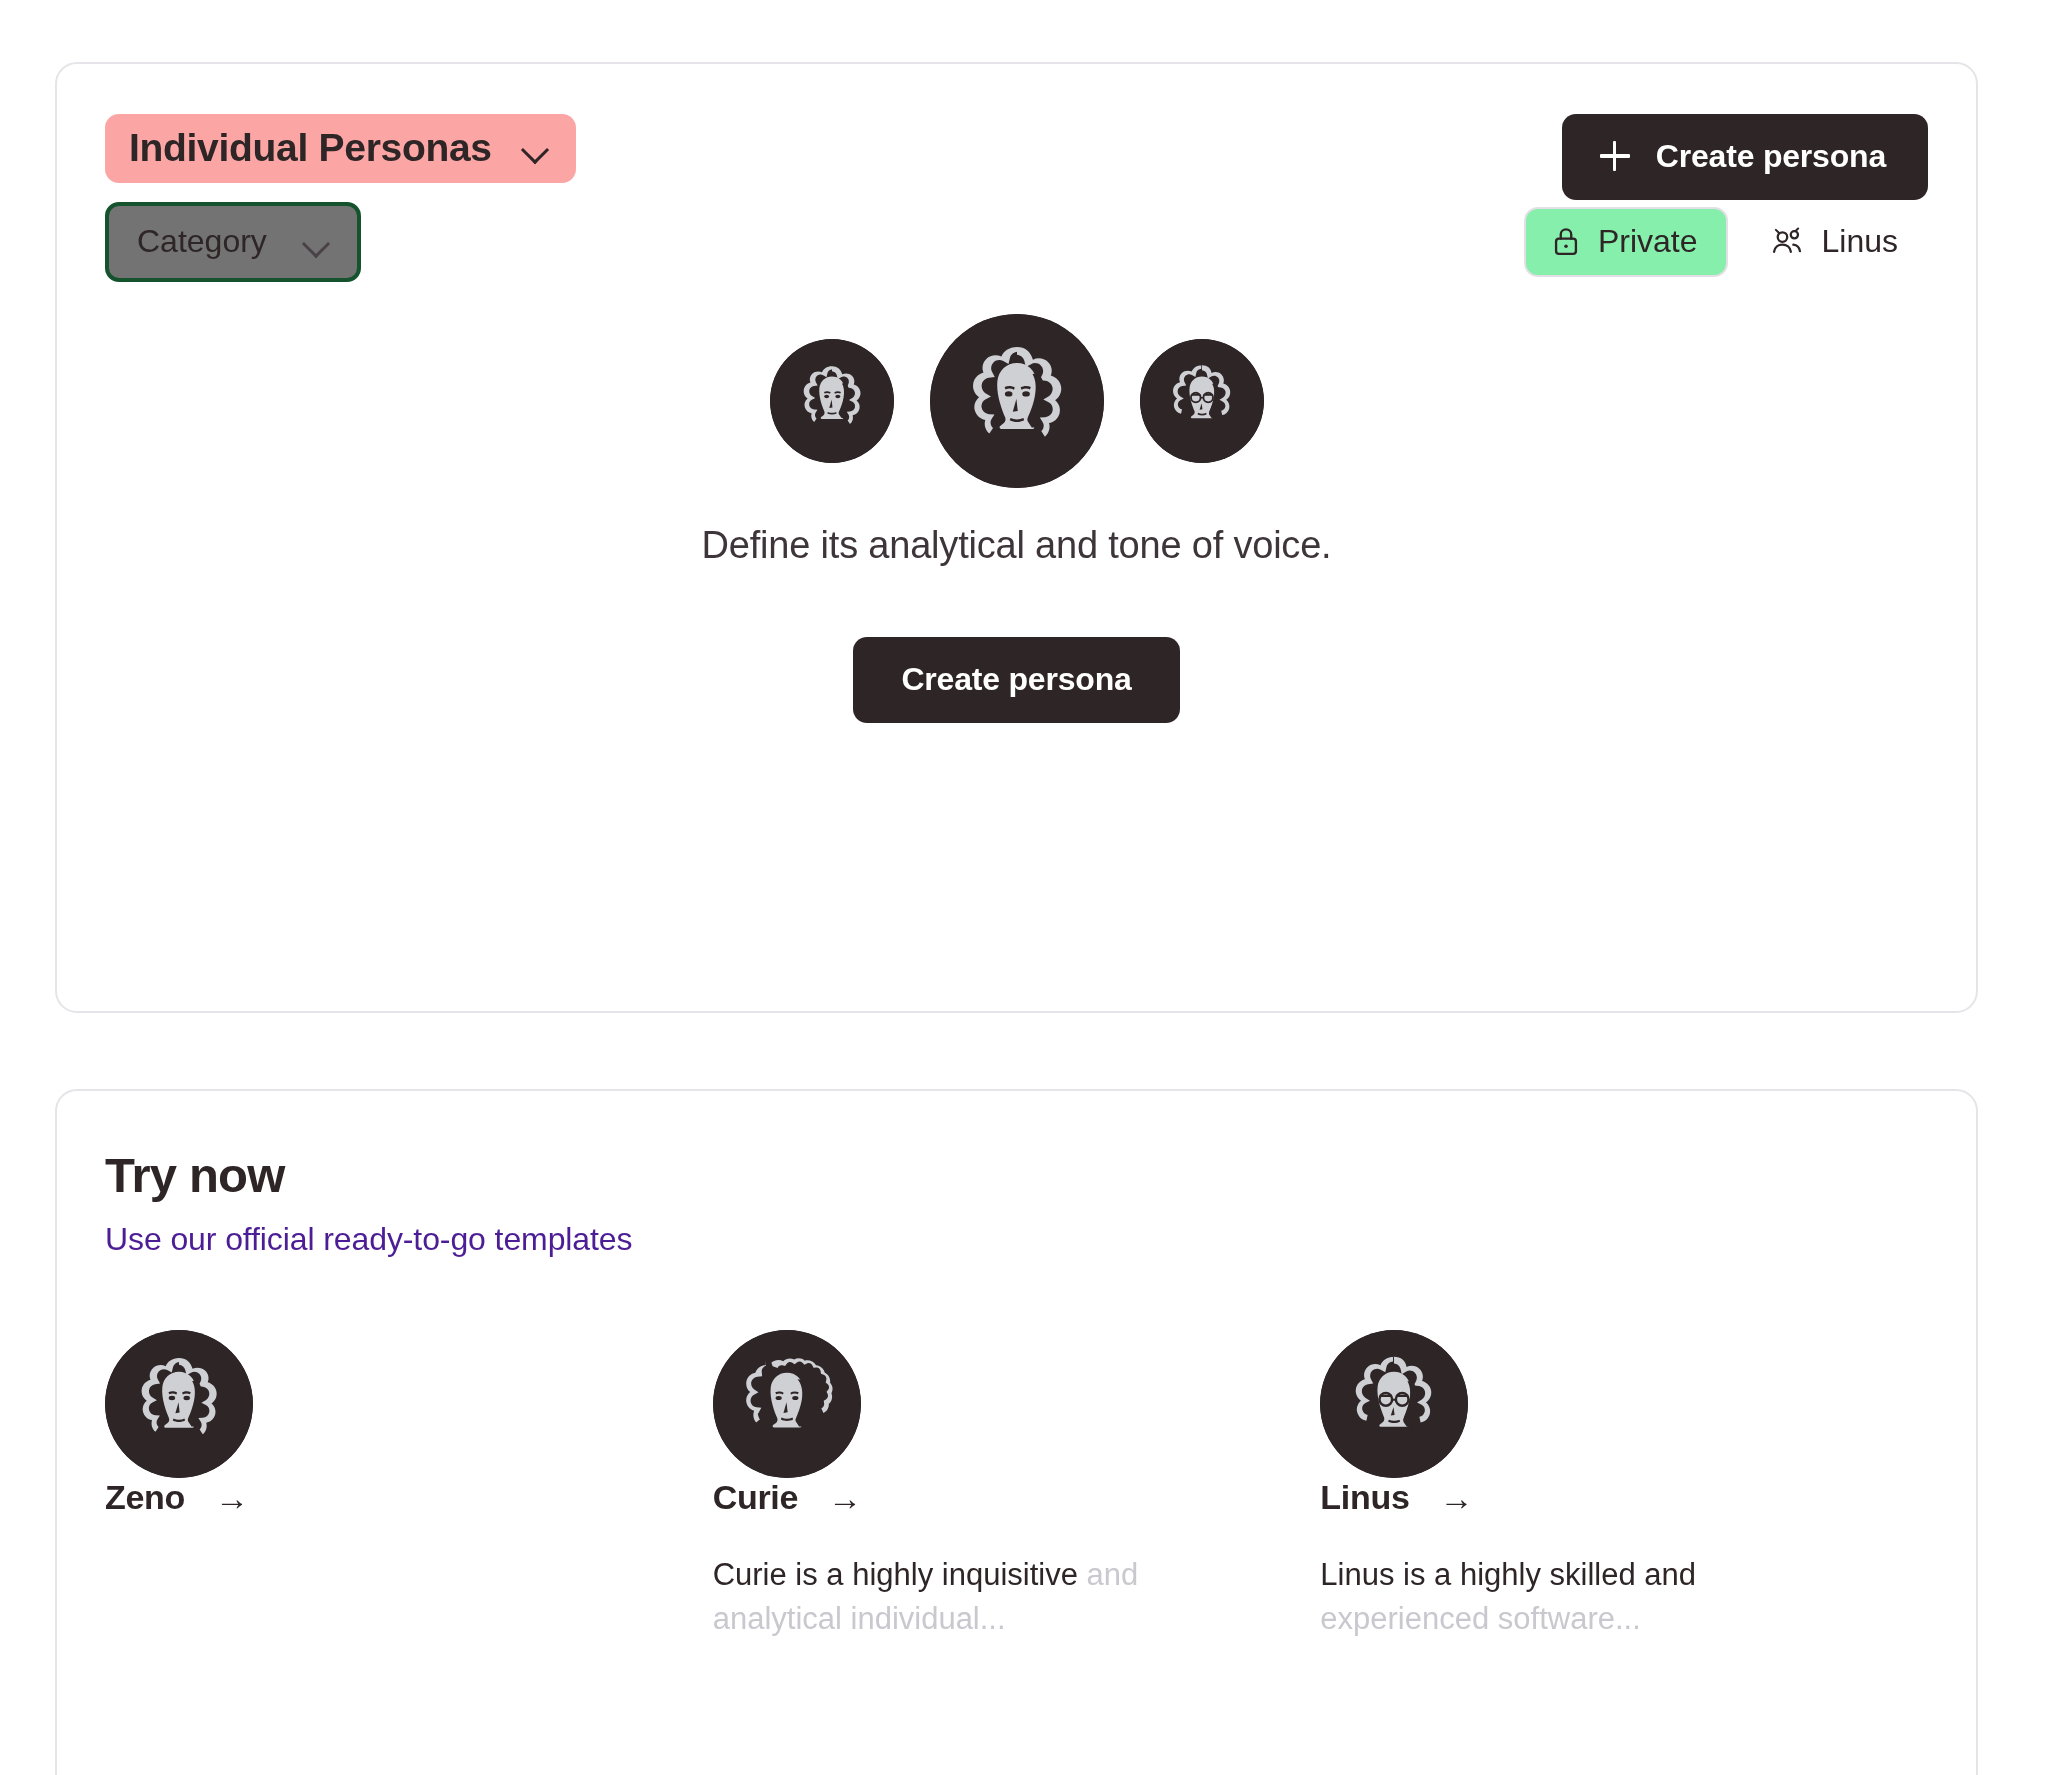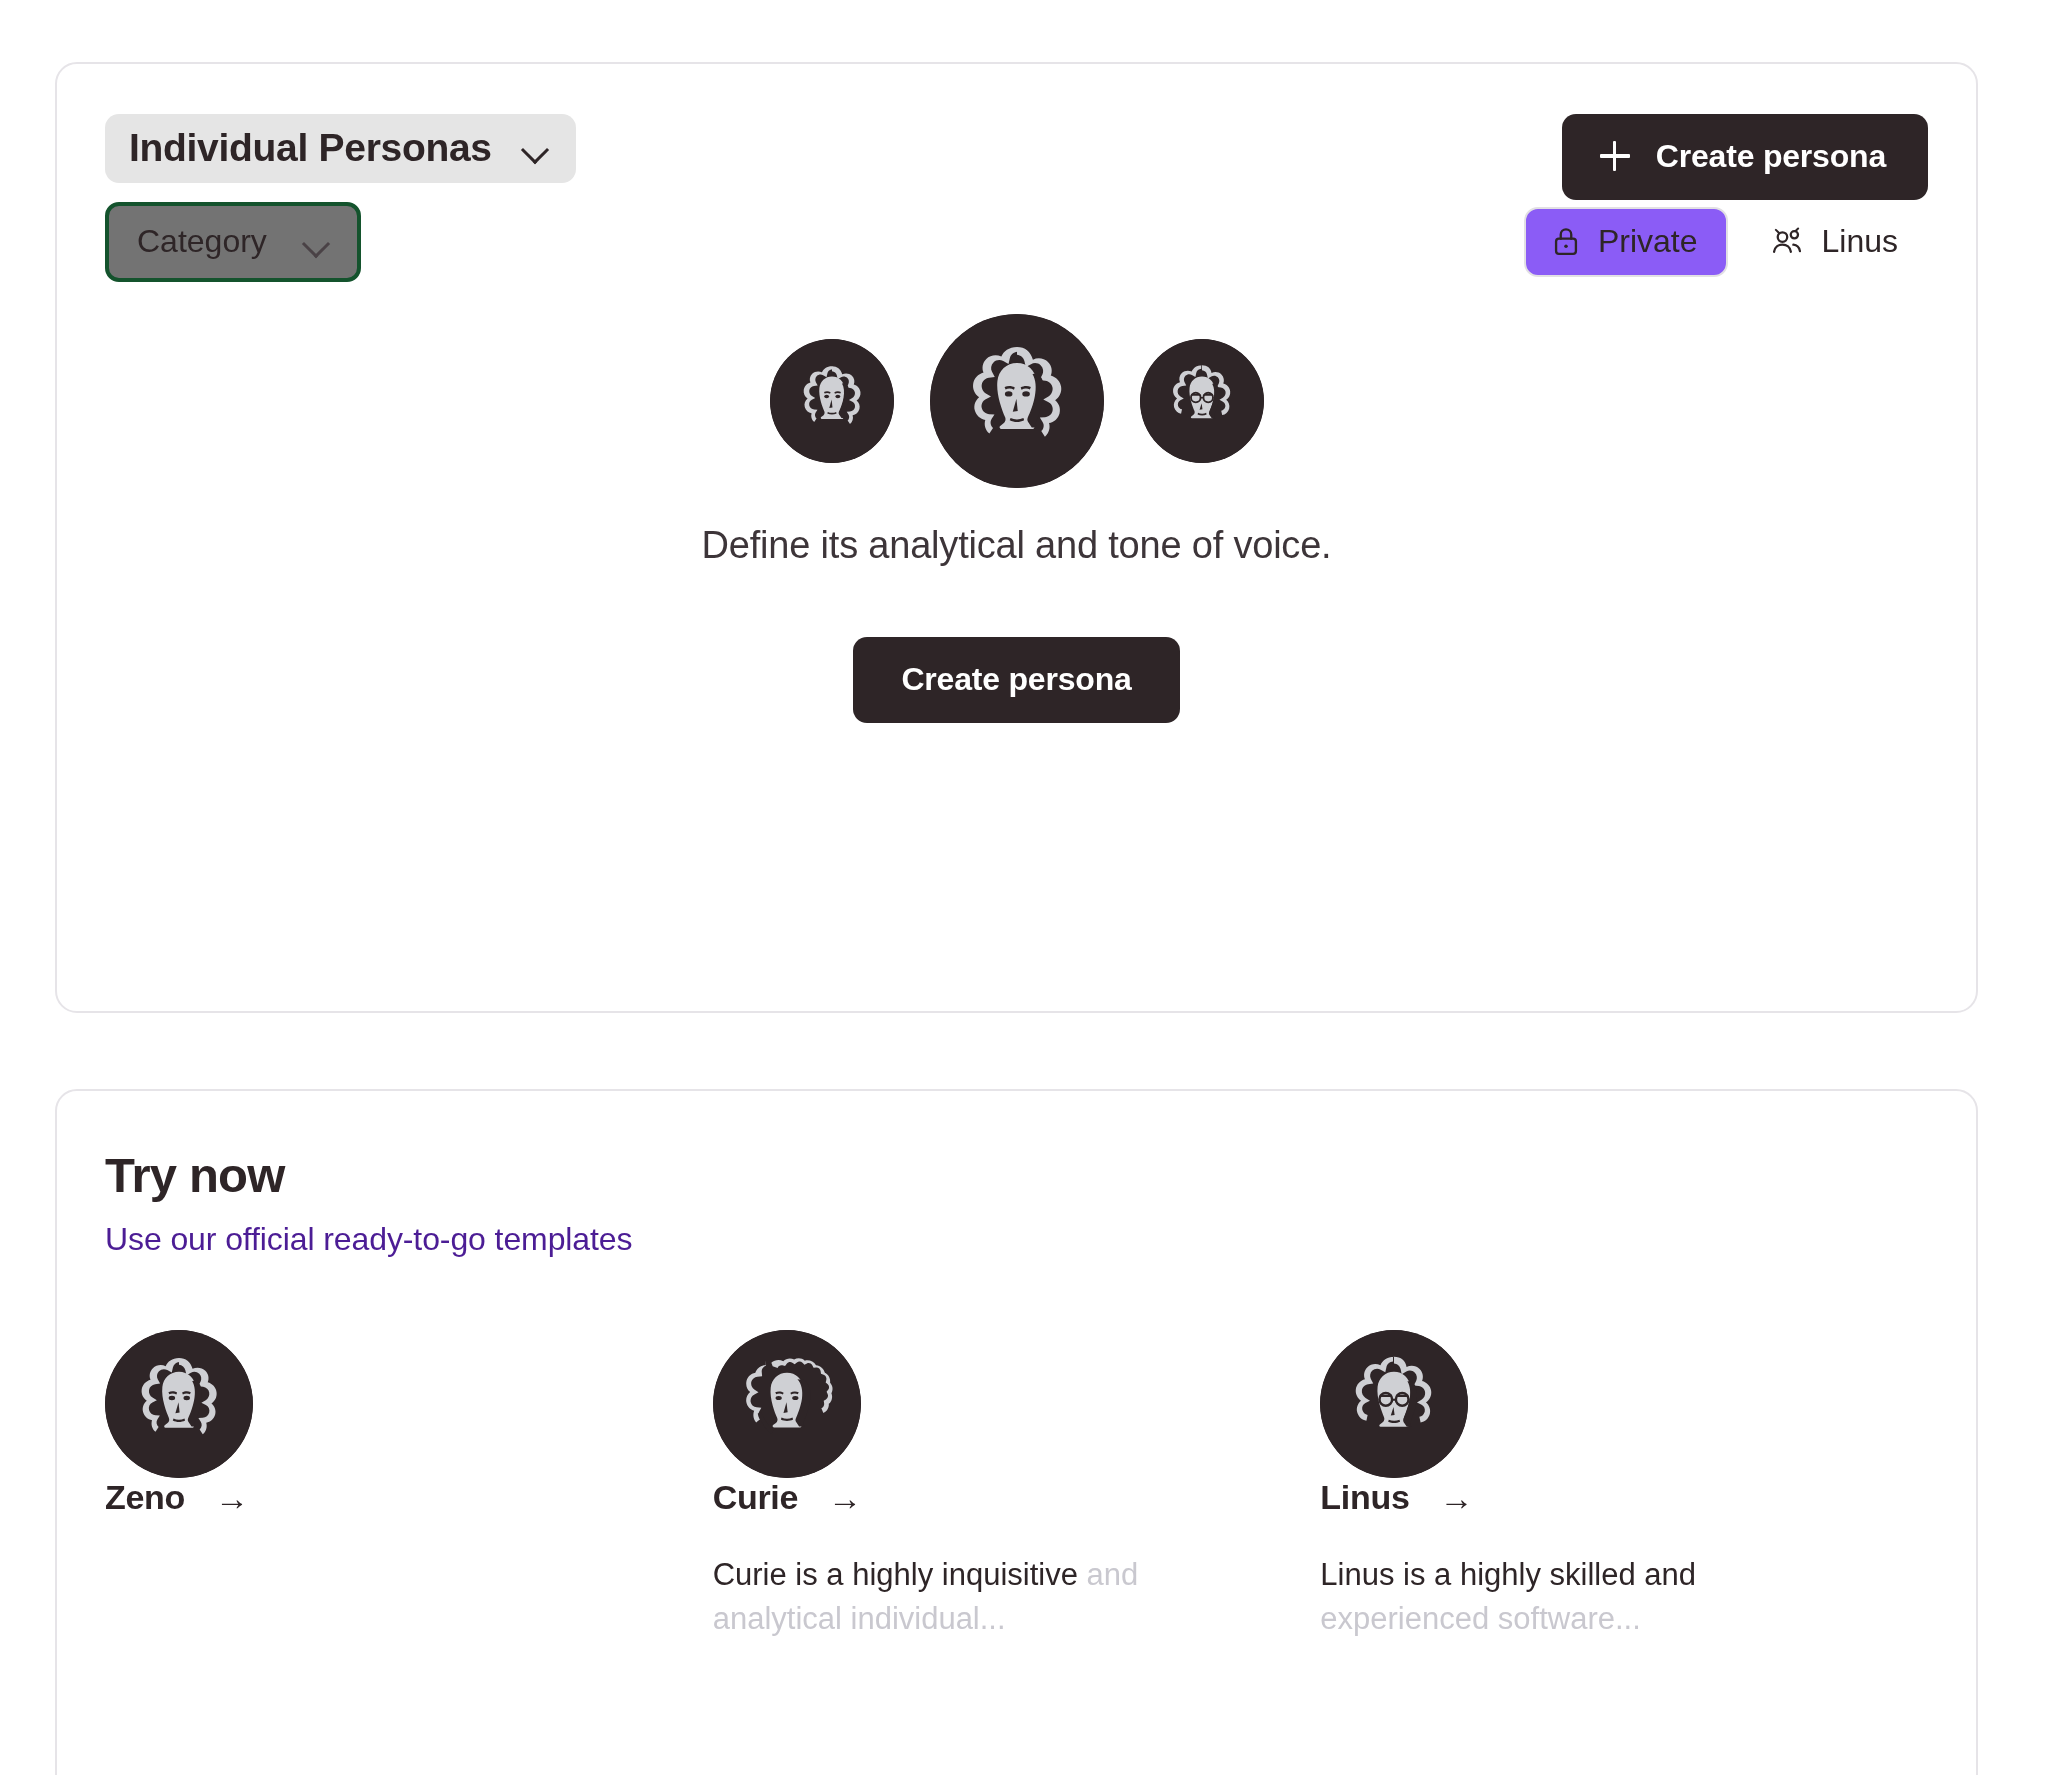--- a/index.html
+++ b/index.html
@@ -43,21 +43,21 @@
     padding: 50px 48px 0 48px;
     display: flex;
     align-items: flex-start;
     justify-content: space-between;
   }
 
   .scope-select {
     display: inline-flex;
     align-items: center;
     gap: 30px;
-    background: #e5e5e5;
+    background: #fca5a5;
     border-radius: 14px;
     padding: 14px 28px 16px 24px;
     cursor: pointer;
     user-select: none;
   }
   .scope-select__label {
     font-size: 39px;
     font-weight: bold;
     letter-spacing: -0.3px;
     color: #2e2527;
@@ -158,21 +158,21 @@
     border-radius: 14px;
     border: 2px solid transparent;
     background: transparent;
     font-family: inherit;
     font-size: 32px;
     color: #2e2527;
     cursor: pointer;
     line-height: 1;
   }
   .vis-tab--active {
-    background: #8b5cf6;
+    background: #86efac;
     border-color: #e2e0e4;
   }
 
   .lock-icon { width: 28px; height: 32px; flex: none; }
   .people-icon { width: 34px; height: 30px; flex: none; }
 
   
   .empty-state {
     margin-top: 24px;
     text-align: center;

